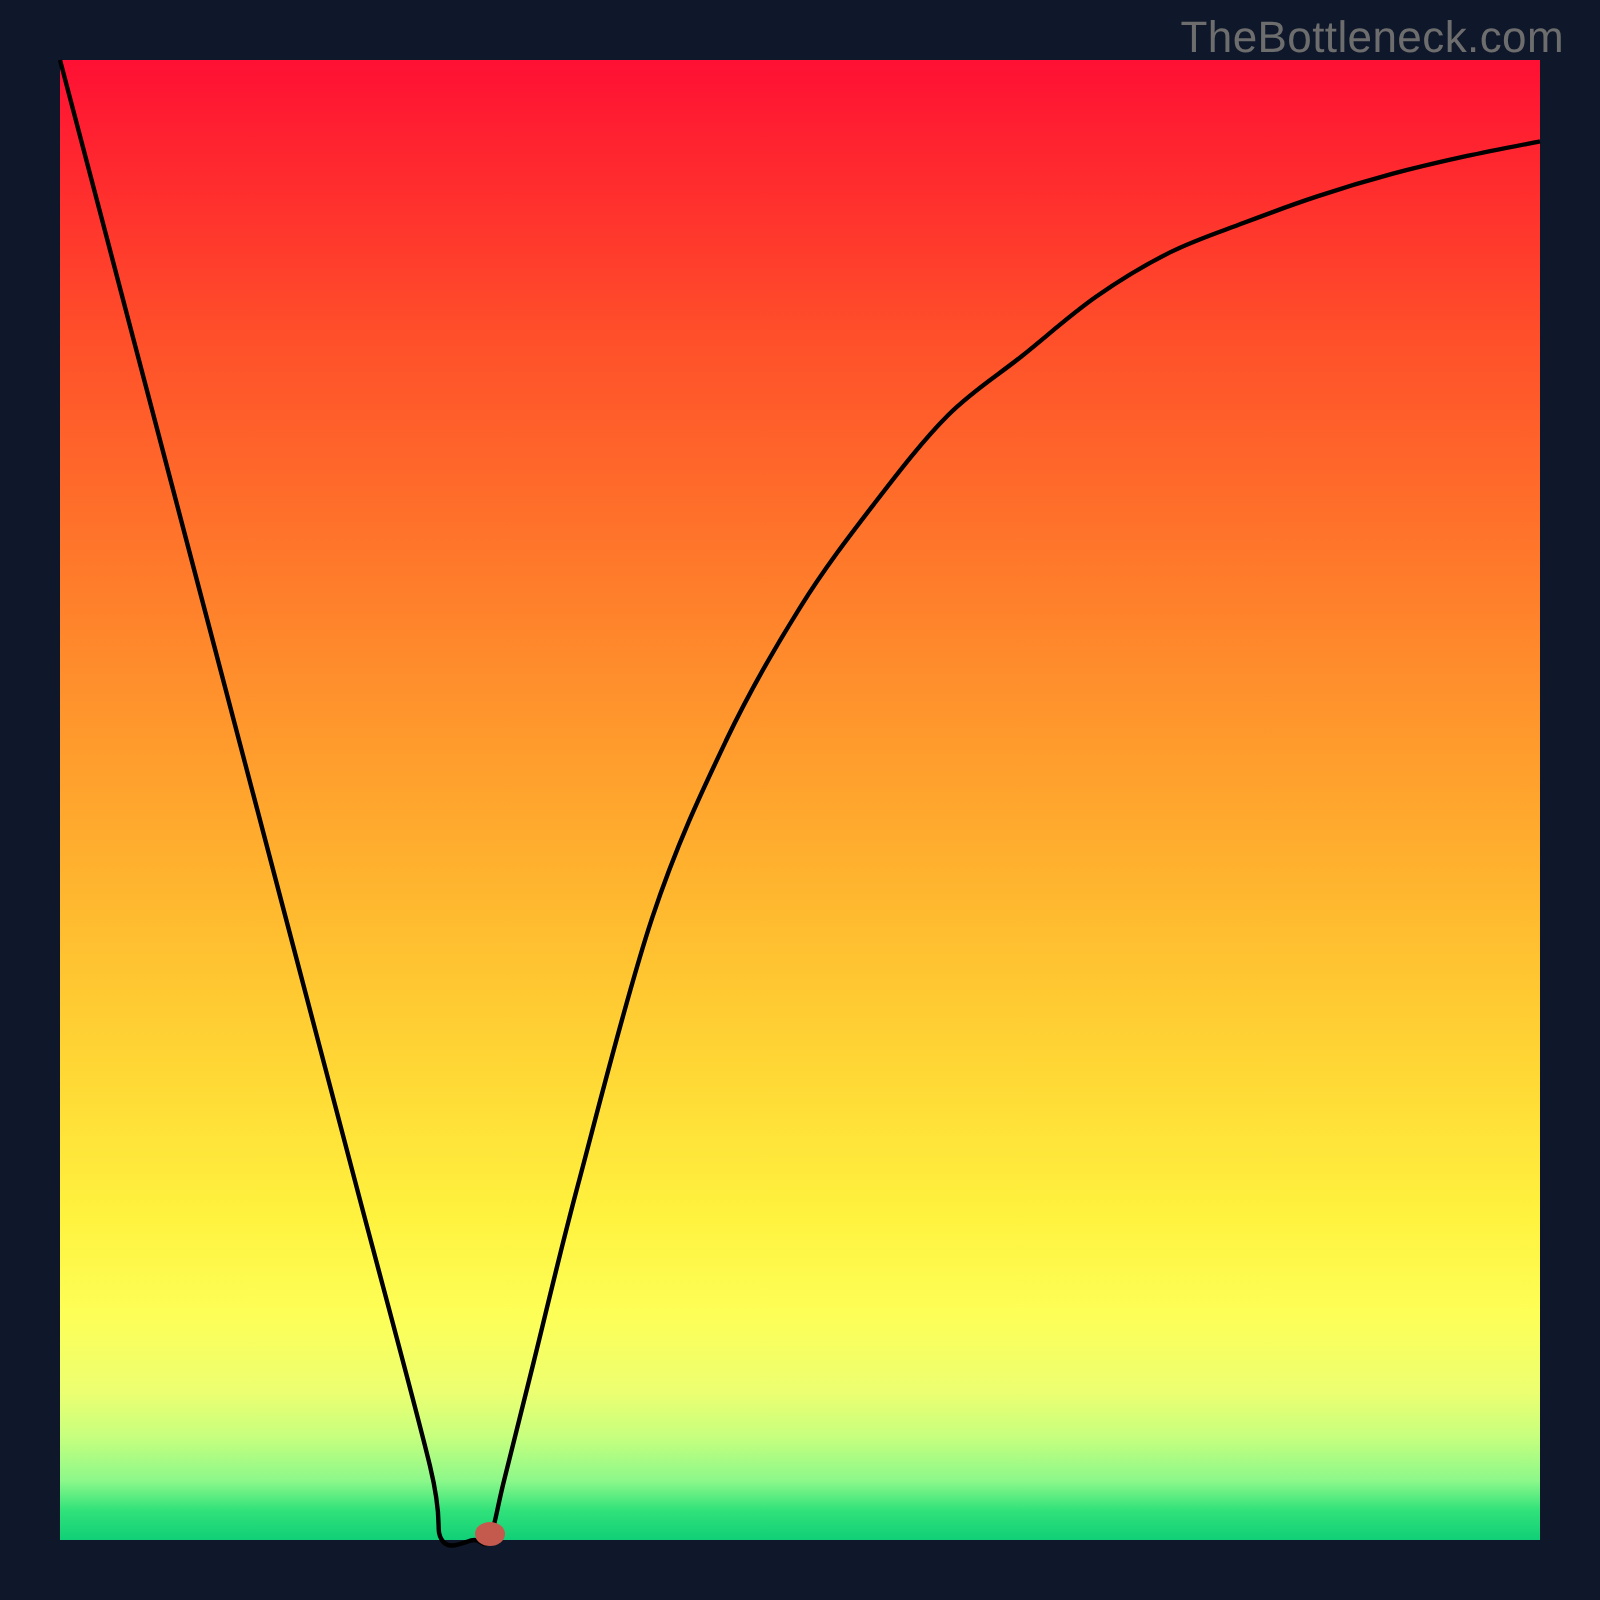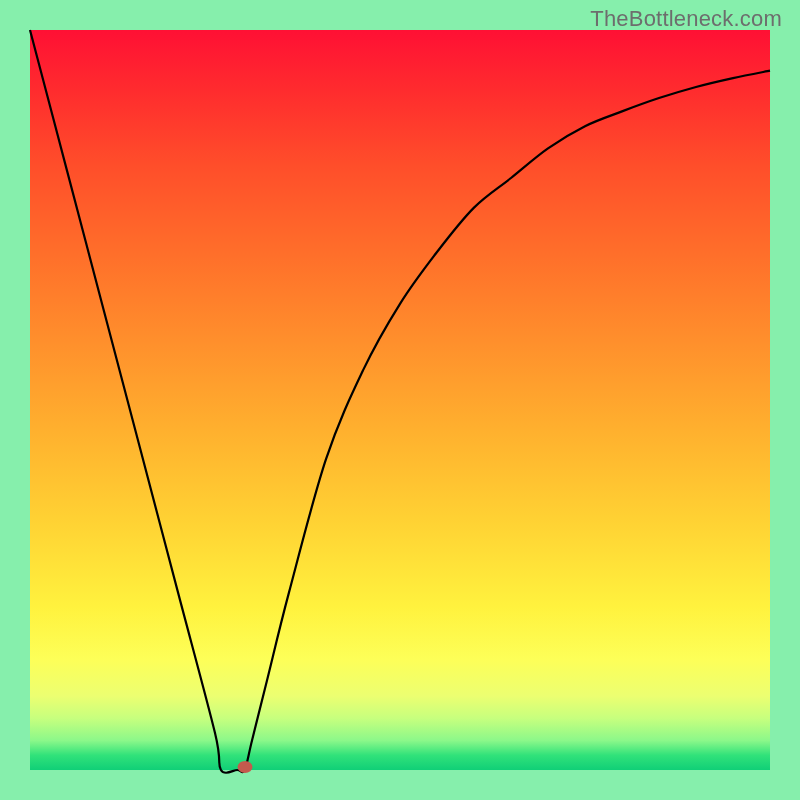--- a/index.html
+++ b/index.html
@@ -8,21 +8,21 @@
     width: 800px;
     height: 800px;
     background: #000;
     overflow: hidden;
     font-family: Arial, Helvetica, sans-serif;
   }
   .frame {
     position: relative;
     width: 800px;
     height: 800px;
-    background: #86efac;
+    background: #0f172a;
   }
   .plot-area {
     position: absolute;
     left: 30px;
     top: 30px;
     width: 740px;
     height: 740px;
     
     background: linear-gradient(
       to bottom,

